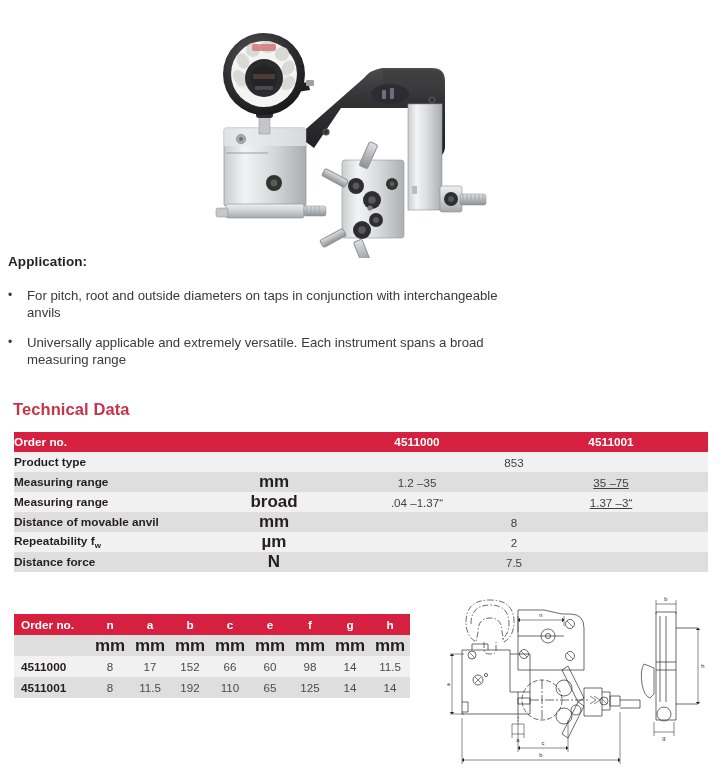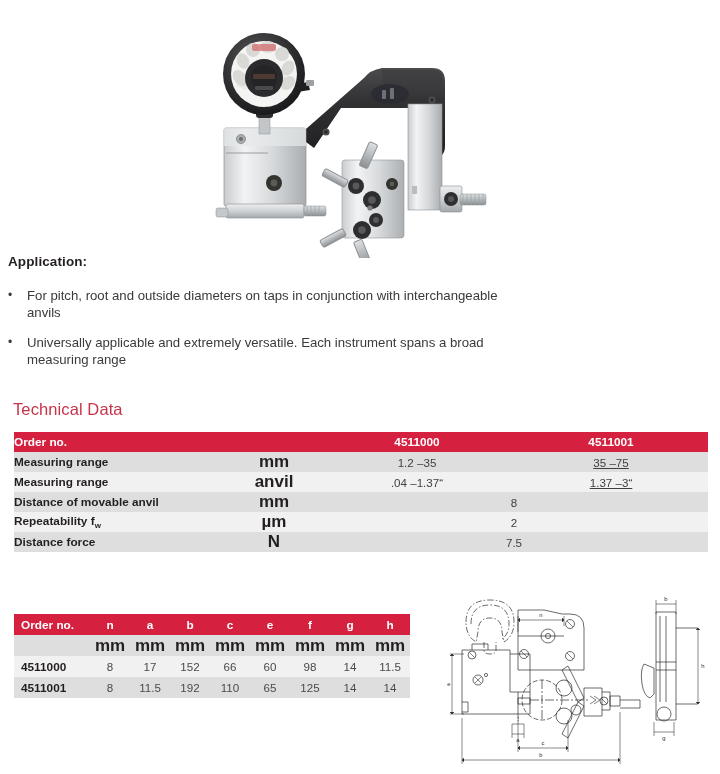--- a/index.html
+++ b/index.html
@@ -55,21 +55,21 @@
     color: #3a3a3c;
   }
   .bullet-text { flex: 1 1 auto; margin-left: 8px; }
 
   
   #tech-data-heading {
     position: absolute;
     left: 13px;
     top: 400px;
     font-size: 16.5px;
-    font-weight: normal;
+    font-weight: bold;
     color: #c9334a;
     letter-spacing: .1px;
   }
 
   
   #tech-table {
     position: absolute;
     left: 14px;
     top: 432px;
     width: 694px;
@@ -312,31 +312,36 @@
       <col style="width:194px">
   </colgroup>
   <tbody>
     <tr>
       <th class="th-red lbl">Order no.</th>
       <th class="th-red ctr"></th>
       <th class="th-red ctr">4511000</th>
       <th class="th-red ctr">4511001</th>
     </tr>
 
+    <tr class="row-a">
+      <td class="lbl">Product type</td>
+      <td class="unit"></td>
+      <td class="val" colspan="2">853</td>
+    </tr>
 
     <tr class="row-b">
       <td class="lbl">Measuring range</td>
       <td class="unit">mm</td>
       <td class="val">1.2 –35</td>
       <td class="val split">35 –75</td>
     </tr>
 
     <tr class="row-a">
       <td class="lbl">Measuring range</td>
-      <td class="unit">anvil</td>
+      <td class="unit">broad</td>
       <td class="val">.04 –1.37“</td>
       <td class="val split">1.37 –3“</td>
     </tr>
 
     <tr class="row-b">
       <td class="lbl">Distance of movable anvil</td>
       <td class="unit">mm</td>
       <td class="val" colspan="2">8</td>
     </tr>
 

